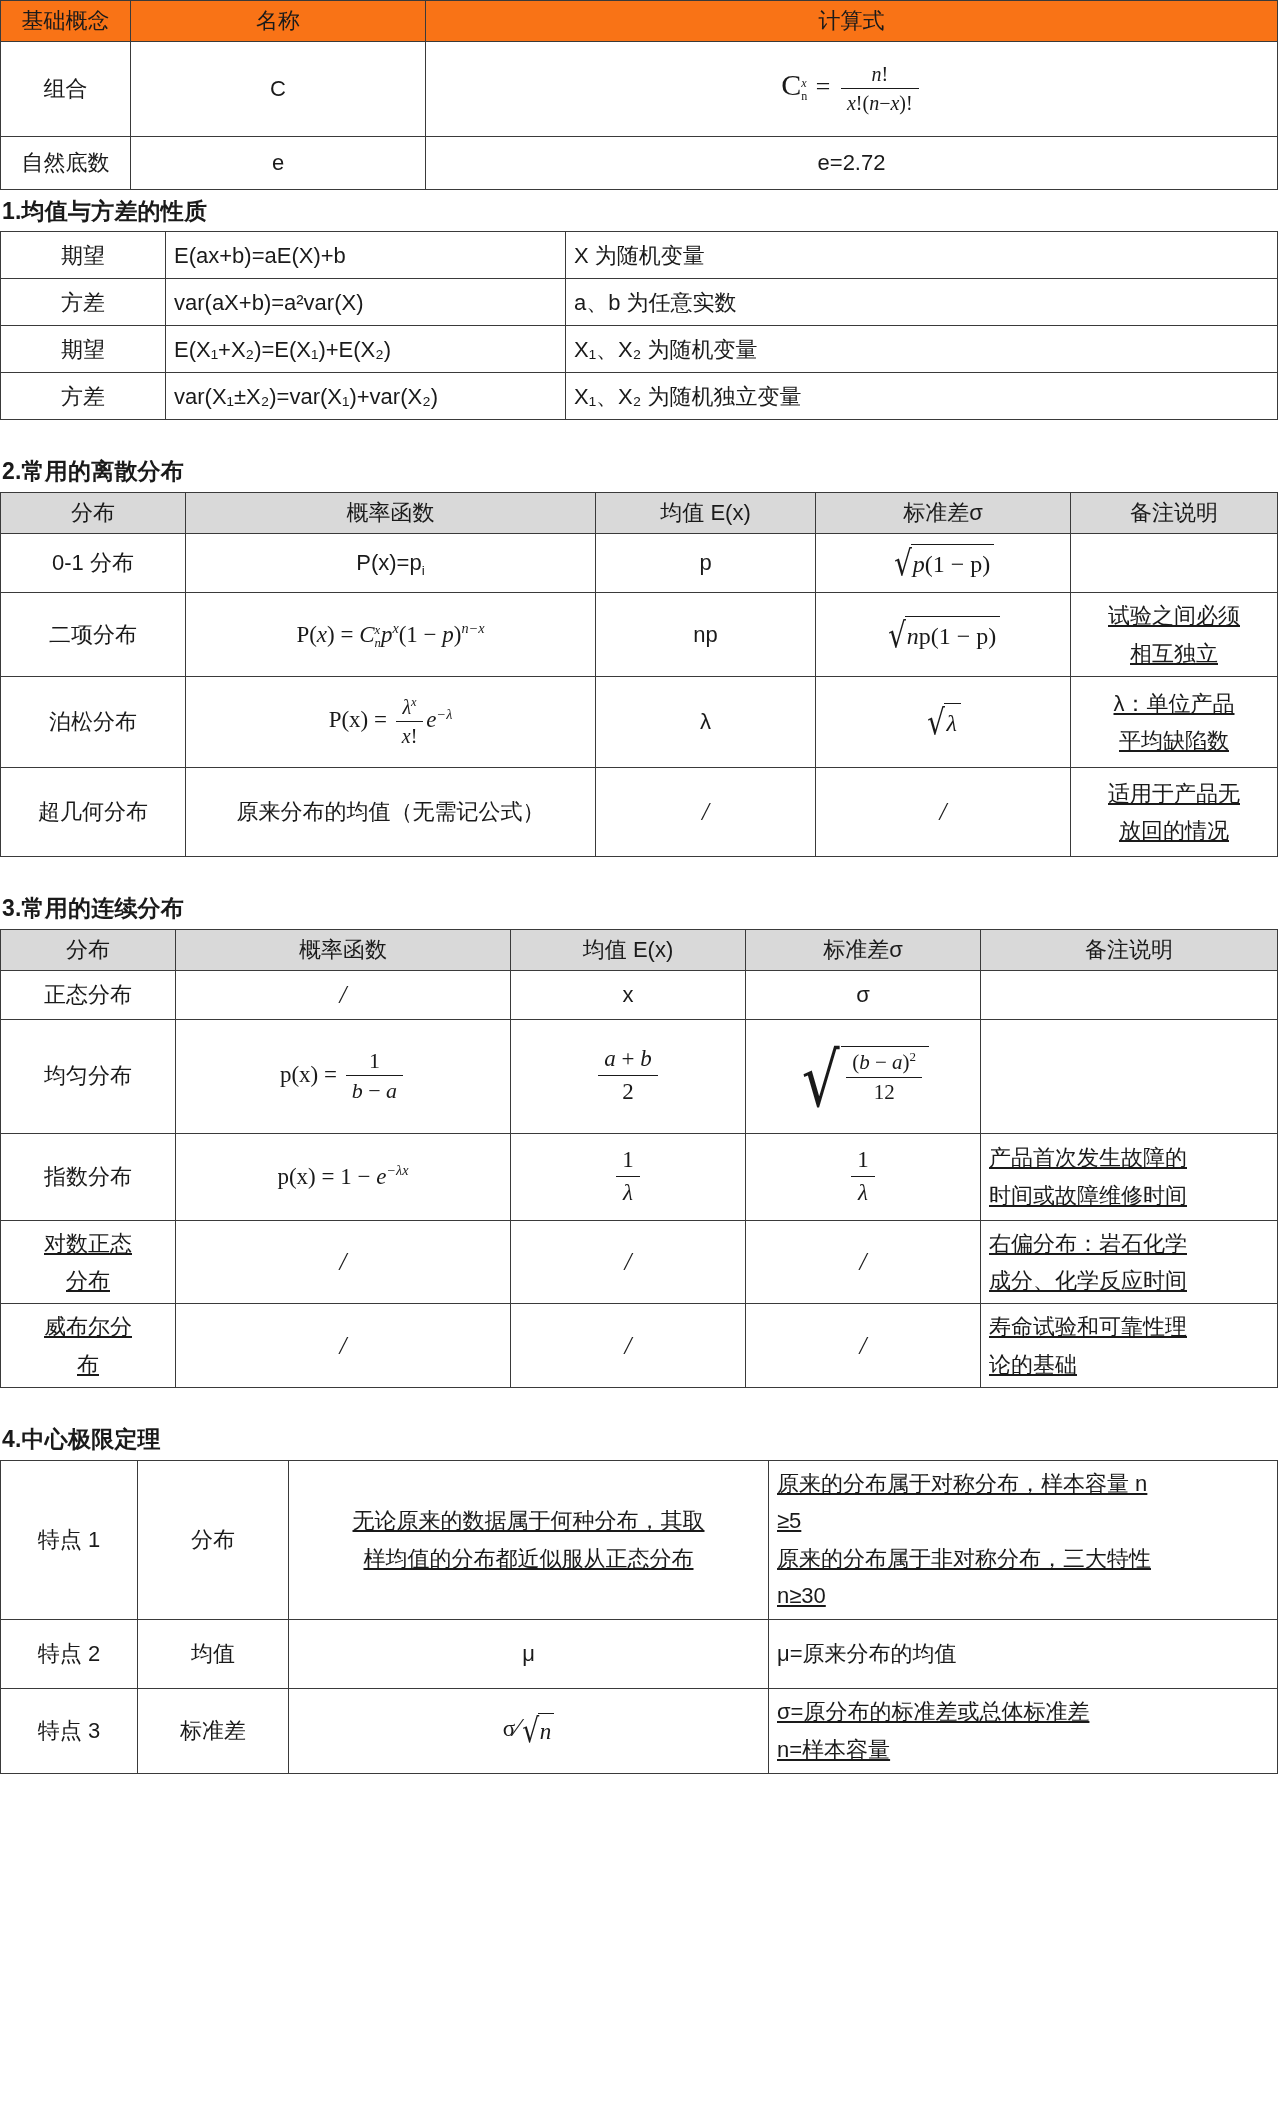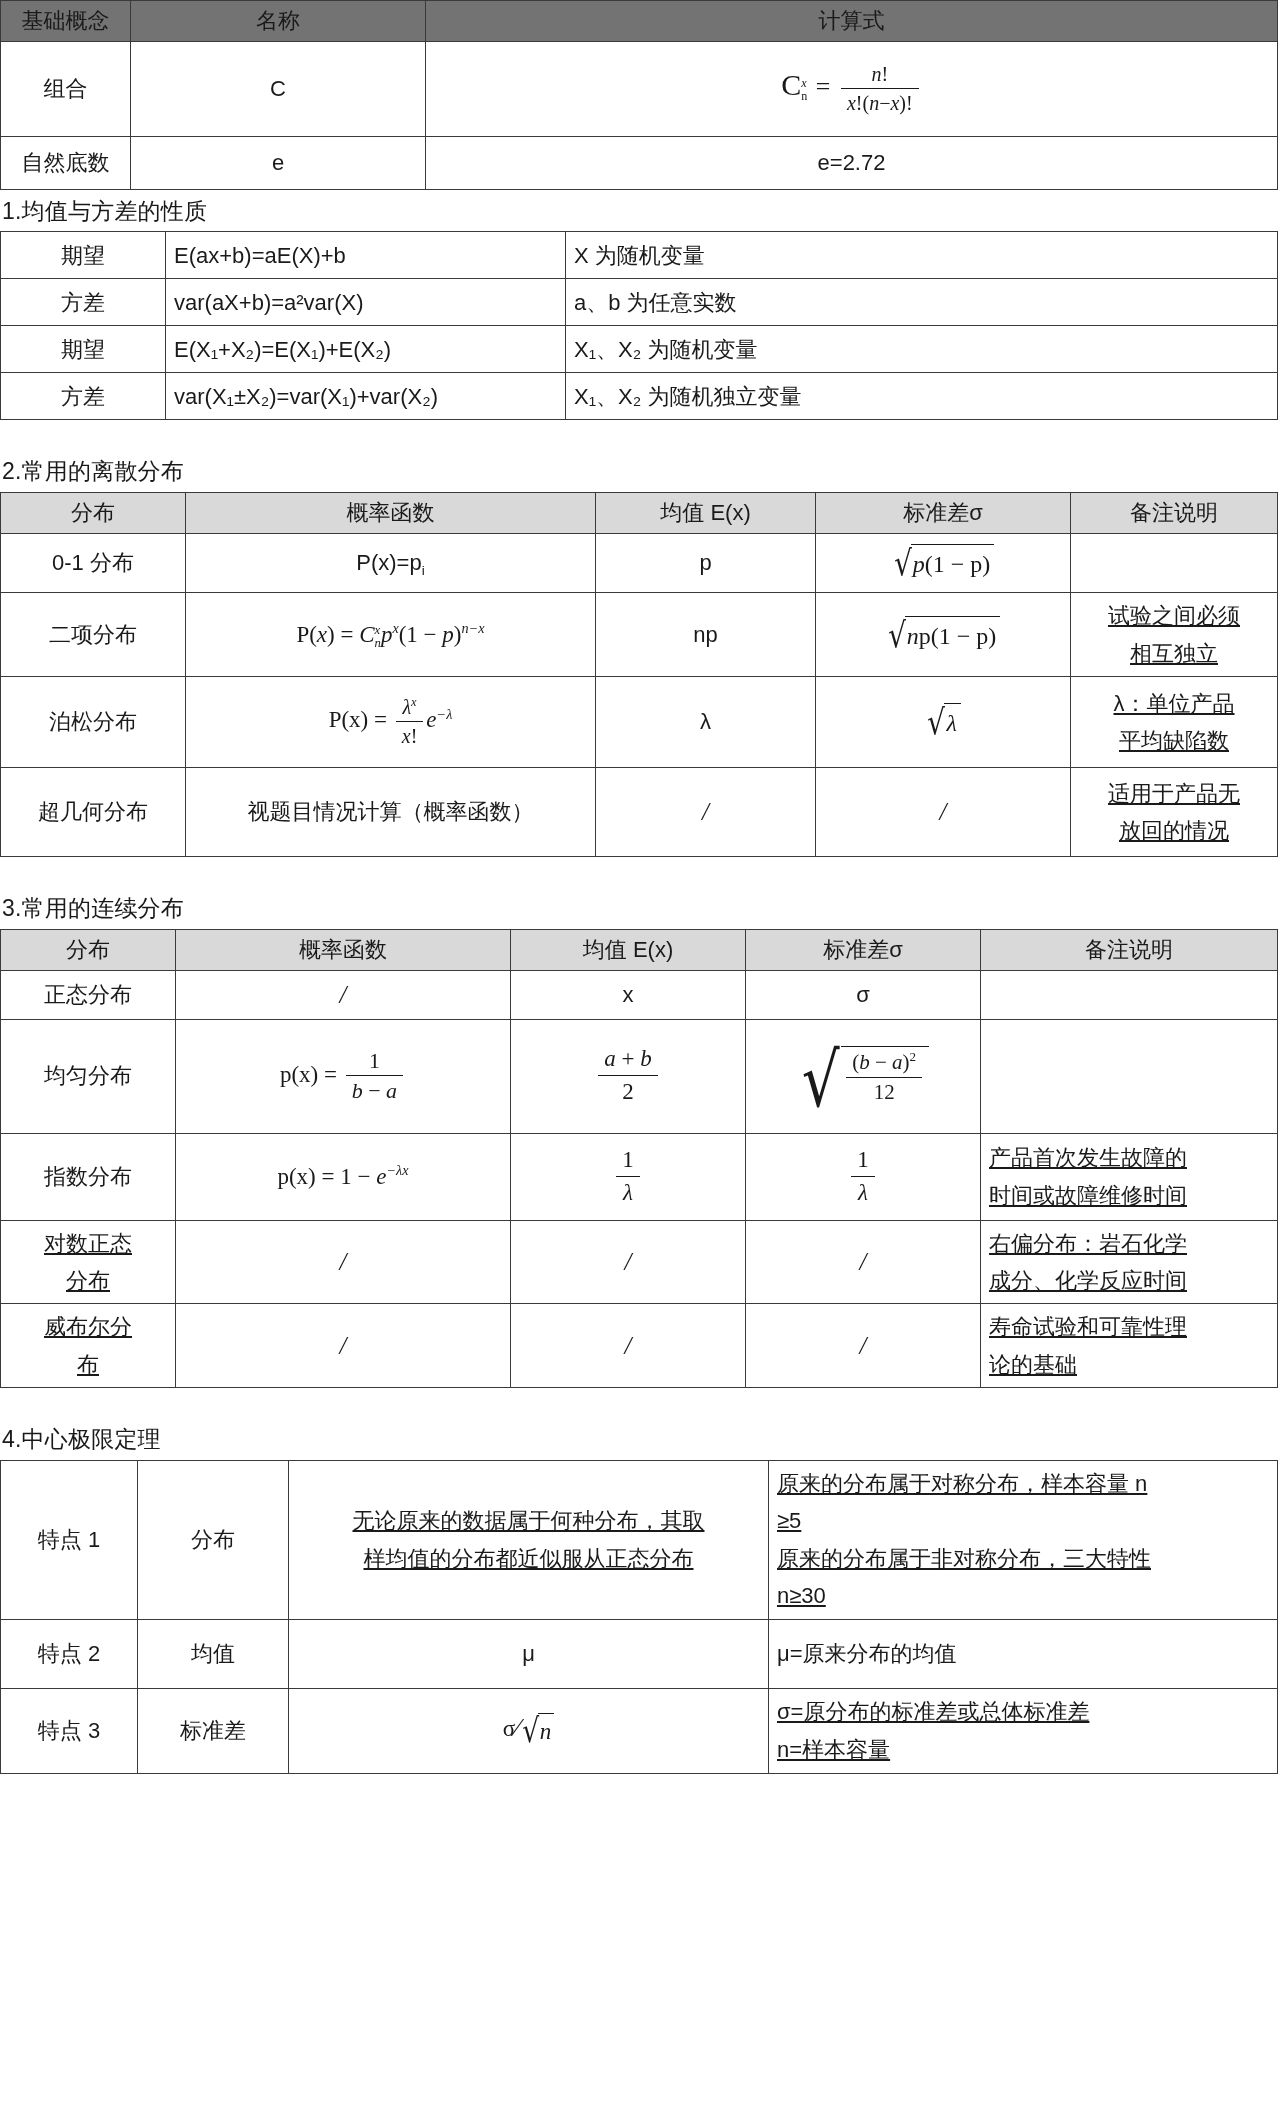--- a/index.html
+++ b/index.html
@@ -17,28 +17,28 @@
     border:1px solid #3a3a3a;
     padding:4px 8px;
     text-align:center;
     vertical-align:middle;
     font-size:22px;
     font-weight:400;
     line-height:1.45;
     background:#ffffff;
   }
   .hdr td{background:#d9d9d9;font-size:22px;}
-  .plain-hdr td{background:#737373;}
+  .plain-hdr td{background:#f97316;}
   .lft{text-align:left;}
 
   .section-title{
     font-size:23px;
     line-height:1.2;
     padding:8px 2px 6px 2px;
-    font-weight:400;
+    font-weight:700;
     letter-spacing:0.2px;
   }
   .gap{height:30px;}
   .gap-sm{height:6px;}
 
   
   .math{font-family:"Liberation Serif","DejaVu Serif",serif;font-style:italic;font-size:24px;display:inline-block;}
   .math .up{font-style:normal;}
   .frac{display:inline-block;vertical-align:middle;text-align:center;margin:0 3px;}
   .frac .num{display:block;padding:0 6px 1px 6px;border-bottom:1.6px solid #1a1a1a;line-height:1.25;}
@@ -181,21 +181,21 @@
           <span class="sqrt math"><span class="rad">√</span><span class="body">λ</span></span>
         </td>
         <td class="twoline">
           <span class="note-line">λ：单位产品</span>
           <span class="note-line">平均缺陷数</span>
         </td>
       </tr>
 
       <tr>
         <td style="height:80px">超几何分布</td>
-        <td>视题目情况计算（概率函数）</td>
+        <td>原来分布的均值（无需记公式）</td>
         <td class="slash">/</td>
         <td class="slash">/</td>
         <td class="twoline">
           <span class="note-line">适用于产品无</span>
           <span class="note-line">放回的情况</span>
         </td>
       </tr>
     </tbody>
   </table>
 

